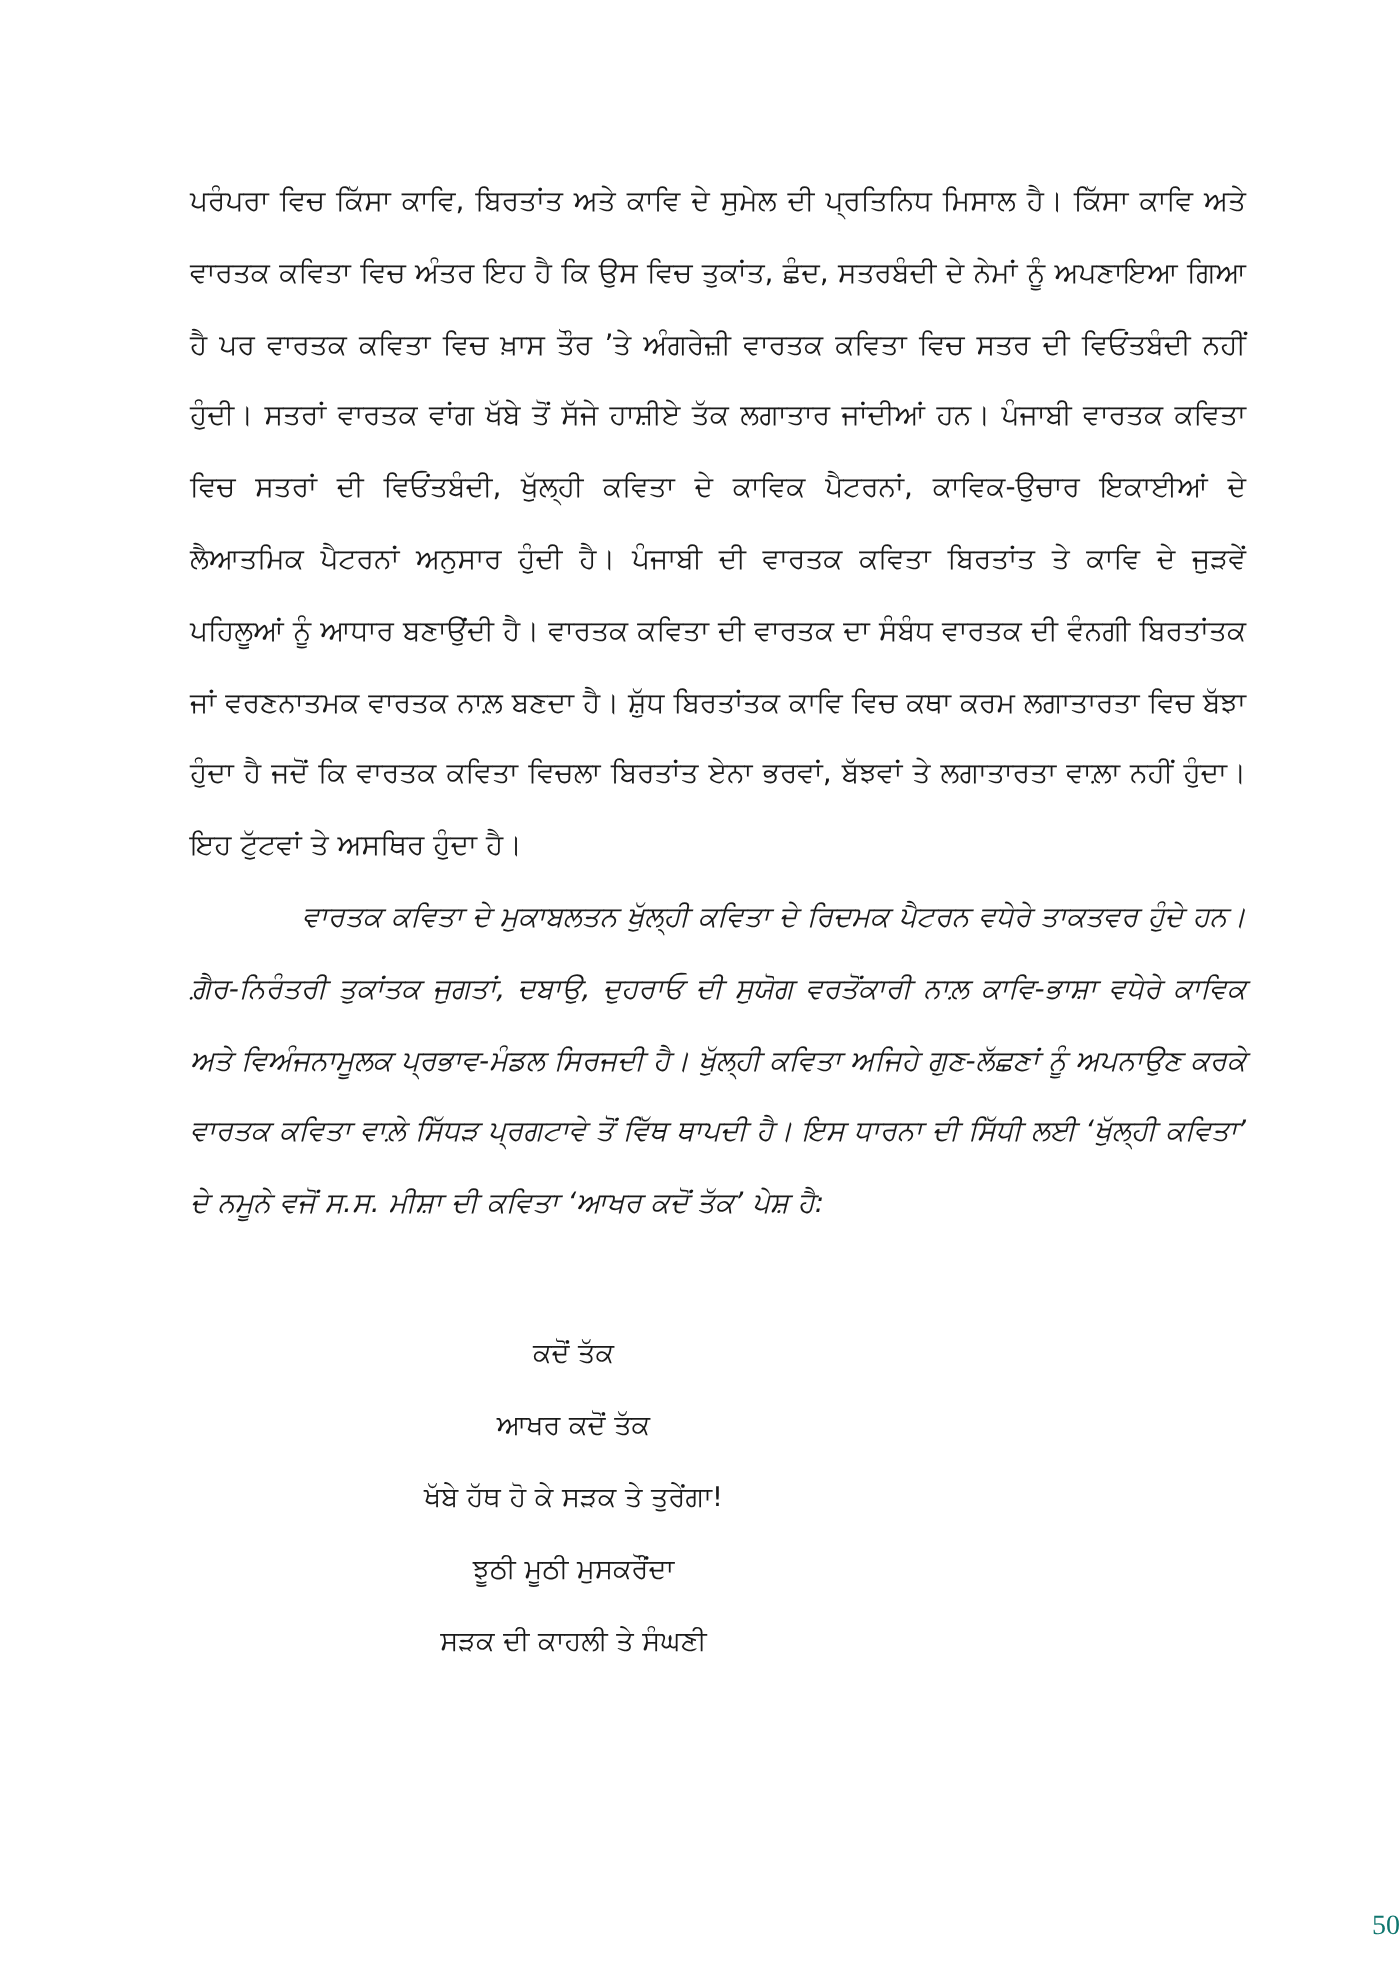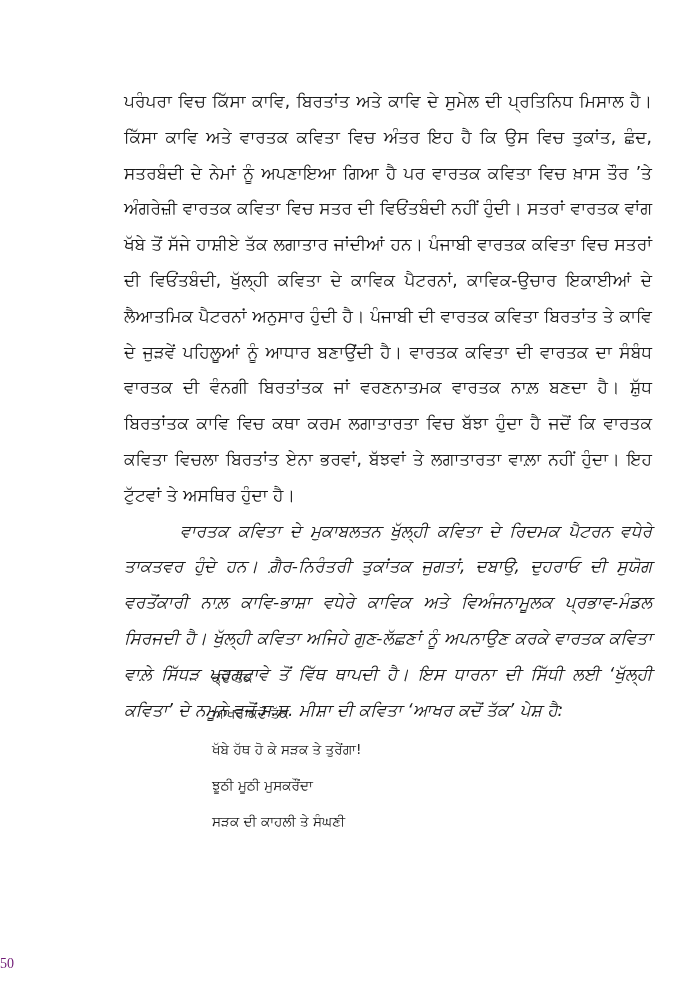--- a/index.html
+++ b/index.html
@@ -4,35 +4,34 @@
 <style>
   html, body { margin: 0; padding: 0; background: #ffffff; }
   body { width: 700px; height: 991px; position: relative; overflow: hidden; }
   .page {
     position: absolute; left: 0; top: 0; width: 700px; height: 991px;
     background: #ffffff; color: #1a1a1a;
     font-family: "DejaVu Sans", "Liberation Sans", sans-serif;
   }
   .body-text {
     position: absolute; left: 95px; top: 84px; width: 528px;
-    font-size: 17px; line-height: 35.8px; text-align: justify;
+    font-size: 14px; line-height: 35.8px; text-align: justify;
     text-align-last: auto;
-    margin-left: 29px;
   }
   .para { margin: 0; }
   .para.indent { text-indent: 56px; font-style: italic; }
   .poem {
     position: absolute; left: 212px; top: 660px;
     font-size: 13.6px; line-height: 35.9px;
   }
-  .poem-line { display: block; white-space: nowrap; }
+  .poem-line { display: block; white-space: nowrap; text-align: center; }
   .page-number {
     position: absolute; left: 0; width: 700px; top: 956px;
-    text-align: left; font-family: "Liberation Serif", "DejaVu Serif", serif;
-    font-size: 14px; color: #701a75;
+    text-align: right; font-family: "Liberation Serif", "DejaVu Serif", serif;
+    font-size: 14px; color: #0f766e;
   }
 </style>
 </head>
 <body>
 
 <div class="page">
   <div class="body-text">
     <p class="para">ਪਰੰਪਰਾ ਵਿਚ ਕਿੱਸਾ ਕਾਵਿ, ਬਿਰਤਾਂਤ ਅਤੇ ਕਾਵਿ ਦੇ ਸੁਮੇਲ ਦੀ ਪ੍ਰਤਿਨਿਧ ਮਿਸਾਲ ਹੈ। ਕਿੱਸਾ ਕਾਵਿ ਅਤੇ ਵਾਰਤਕ ਕਵਿਤਾ ਵਿਚ ਅੰਤਰ ਇਹ ਹੈ ਕਿ ਉਸ ਵਿਚ ਤੁਕਾਂਤ, ਛੰਦ, ਸਤਰਬੰਦੀ ਦੇ ਨੇਮਾਂ ਨੂੰ ਅਪਣਾਇਆ ਗਿਆ ਹੈ ਪਰ ਵਾਰਤਕ ਕਵਿਤਾ ਵਿਚ ਖ਼ਾਸ ਤੌਰ ’ਤੇ ਅੰਗਰੇਜ਼ੀ ਵਾਰਤਕ ਕਵਿਤਾ ਵਿਚ ਸਤਰ ਦੀ ਵਿਓਂਤਬੰਦੀ ਨਹੀਂ ਹੁੰਦੀ। ਸਤਰਾਂ ਵਾਰਤਕ ਵਾਂਗ ਖੱਬੇ ਤੋਂ ਸੱਜੇ ਹਾਸ਼ੀਏ ਤੱਕ ਲਗਾਤਾਰ ਜਾਂਦੀਆਂ ਹਨ। ਪੰਜਾਬੀ ਵਾਰਤਕ ਕਵਿਤਾ ਵਿਚ ਸਤਰਾਂ ਦੀ ਵਿਓਂਤਬੰਦੀ, ਖੁੱਲ੍ਹੀ ਕਵਿਤਾ ਦੇ ਕਾਵਿਕ ਪੈਟਰਨਾਂ, ਕਾਵਿਕ-ਉਚਾਰ ਇਕਾਈਆਂ ਦੇ ਲੈਆਤਮਿਕ ਪੈਟਰਨਾਂ ਅਨੁਸਾਰ ਹੁੰਦੀ ਹੈ। ਪੰਜਾਬੀ ਦੀ ਵਾਰਤਕ ਕਵਿਤਾ ਬਿਰਤਾਂਤ ਤੇ ਕਾਵਿ ਦੇ ਜੁੜਵੇਂ ਪਹਿਲੂਆਂ ਨੂੰ ਆਧਾਰ ਬਣਾਉਂਦੀ ਹੈ। ਵਾਰਤਕ ਕਵਿਤਾ ਦੀ ਵਾਰਤਕ ਦਾ ਸੰਬੰਧ ਵਾਰਤਕ ਦੀ ਵੰਨਗੀ ਬਿਰਤਾਂਤਕ ਜਾਂ ਵਰਣਨਾਤਮਕ ਵਾਰਤਕ ਨਾਲ਼ ਬਣਦਾ ਹੈ। ਸ਼ੁੱਧ ਬਿਰਤਾਂਤਕ ਕਾਵਿ ਵਿਚ ਕਥਾ ਕਰਮ ਲਗਾਤਾਰਤਾ ਵਿਚ ਬੱਝਾ ਹੁੰਦਾ ਹੈ ਜਦੋਂ ਕਿ ਵਾਰਤਕ ਕਵਿਤਾ ਵਿਚਲਾ ਬਿਰਤਾਂਤ ਏਨਾ ਭਰਵਾਂ, ਬੱਝਵਾਂ ਤੇ ਲਗਾਤਾਰਤਾ ਵਾਲ਼ਾ ਨਹੀਂ ਹੁੰਦਾ। ਇਹ ਟੁੱਟਵਾਂ ਤੇ ਅਸਥਿਰ ਹੁੰਦਾ ਹੈ।</p>
     <p class="para indent">ਵਾਰਤਕ ਕਵਿਤਾ ਦੇ ਮੁਕਾਬਲਤਨ ਖੁੱਲ੍ਹੀ ਕਵਿਤਾ ਦੇ ਰਿਦਮਕ ਪੈਟਰਨ ਵਧੇਰੇ ਤਾਕਤਵਰ ਹੁੰਦੇ ਹਨ। ਗ਼ੈਰ-ਨਿਰੰਤਰੀ ਤੁਕਾਂਤਕ ਜੁਗਤਾਂ, ਦਬਾਉ, ਦੁਹਰਾਓ ਦੀ ਸੁਯੋਗ ਵਰਤੋਂਕਾਰੀ ਨਾਲ਼ ਕਾਵਿ-ਭਾਸ਼ਾ ਵਧੇਰੇ ਕਾਵਿਕ ਅਤੇ ਵਿਅੰਜਨਾਮੂਲਕ ਪ੍ਰਭਾਵ-ਮੰਡਲ ਸਿਰਜਦੀ ਹੈ। ਖੁੱਲ੍ਹੀ ਕਵਿਤਾ ਅਜਿਹੇ ਗੁਣ-ਲੱਛਣਾਂ ਨੂੰ ਅਪਨਾਉਣ ਕਰਕੇ ਵਾਰਤਕ ਕਵਿਤਾ ਵਾਲ਼ੇ ਸਿੱਧੜ ਪ੍ਰਗਟਾਵੇ ਤੋਂ ਵਿੱਥ ਥਾਪਦੀ ਹੈ। ਇਸ ਧਾਰਨਾ ਦੀ ਸਿੱਧੀ ਲਈ ‘ਖੁੱਲ੍ਹੀ ਕਵਿਤਾ’ ਦੇ ਨਮੂਨੇ ਵਜੋਂ ਸ.ਸ. ਮੀਸ਼ਾ ਦੀ ਕਵਿਤਾ ‘ਆਖਰ ਕਦੋਂ ਤੱਕ’ ਪੇਸ਼ ਹੈ:</p>
   </div>

